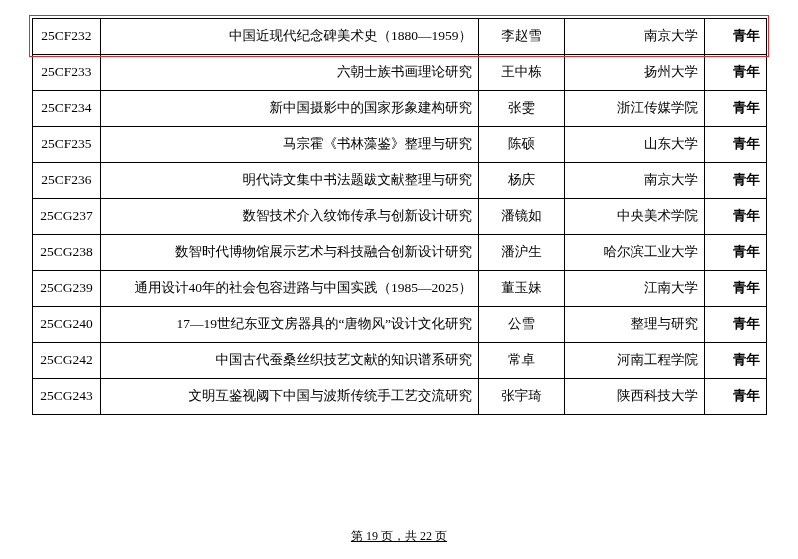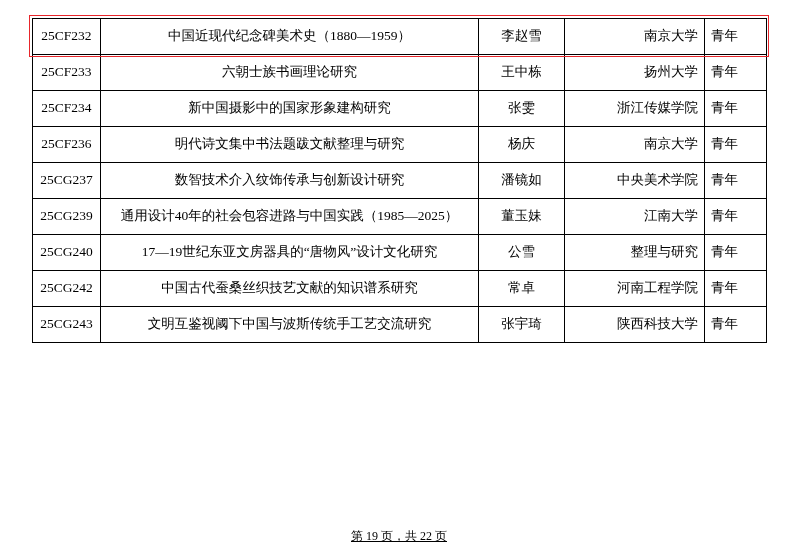--- a/index.html
+++ b/index.html
@@ -37,35 +37,36 @@
     overflow: hidden;
   }
   td.col-code {
     width: 68px;
     text-align: center;
     letter-spacing: 0px;
     font-family: "Liberation Serif", "DejaVu Serif", serif;
   }
   td.col-title {
     width: 378px;
-    text-align: center;
+    text-align: right;
     padding-left: 9px;
     margin-left: 46px;
   }
   td.col-person {
     width: 86px;
     text-align: center;
   }
   td.col-org {
     width: 140px;
     text-align: right;
   }
   td.col-type {
     width: 62px;
-    text-align: left;
+    text-align: right;
+    font-weight: bold;
   }
   .highlight-box {
     position: absolute;
     left: 29px;
     top: 15px;
     width: 740px;
     height: 42px;
     border: 1.6px solid #e8262b;
     box-sizing: border-box;
     pointer-events: none;
@@ -104,31 +105,45 @@
         <td class="col-type">青年</td>
       </tr>
       <tr>
         <td class="col-code">25CF234</td>
         <td class="col-title">新中国摄影中的国家形象建构研究</td>
         <td class="col-person">张雯</td>
         <td class="col-org">浙江传媒学院</td>
         <td class="col-type">青年</td>
       </tr>
       <tr>
+        <td class="col-code">25CF235</td>
+        <td class="col-title">马宗霍《书林藻鉴》整理与研究</td>
+        <td class="col-person">陈硕</td>
+        <td class="col-org">山东大学</td>
+        <td class="col-type">青年</td>
+      </tr>
+      <tr>
         <td class="col-code">25CF236</td>
         <td class="col-title">明代诗文集中书法题跋文献整理与研究</td>
         <td class="col-person">杨庆</td>
         <td class="col-org">南京大学</td>
         <td class="col-type">青年</td>
       </tr>
       <tr>
         <td class="col-code">25CG237</td>
         <td class="col-title">数智技术介入纹饰传承与创新设计研究</td>
         <td class="col-person">潘镜如</td>
         <td class="col-org">中央美术学院</td>
+        <td class="col-type">青年</td>
+      </tr>
+      <tr>
+        <td class="col-code">25CG238</td>
+        <td class="col-title">数智时代博物馆展示艺术与科技融合创新设计研究</td>
+        <td class="col-person">潘沪生</td>
+        <td class="col-org">哈尔滨工业大学</td>
         <td class="col-type">青年</td>
       </tr>
       <tr>
         <td class="col-code">25CG239</td>
         <td class="col-title">通用设计40年的社会包容进路与中国实践（1985—2025）</td>
         <td class="col-person">董玉妹</td>
         <td class="col-org">江南大学</td>
         <td class="col-type">青年</td>
       </tr>
       <tr>

